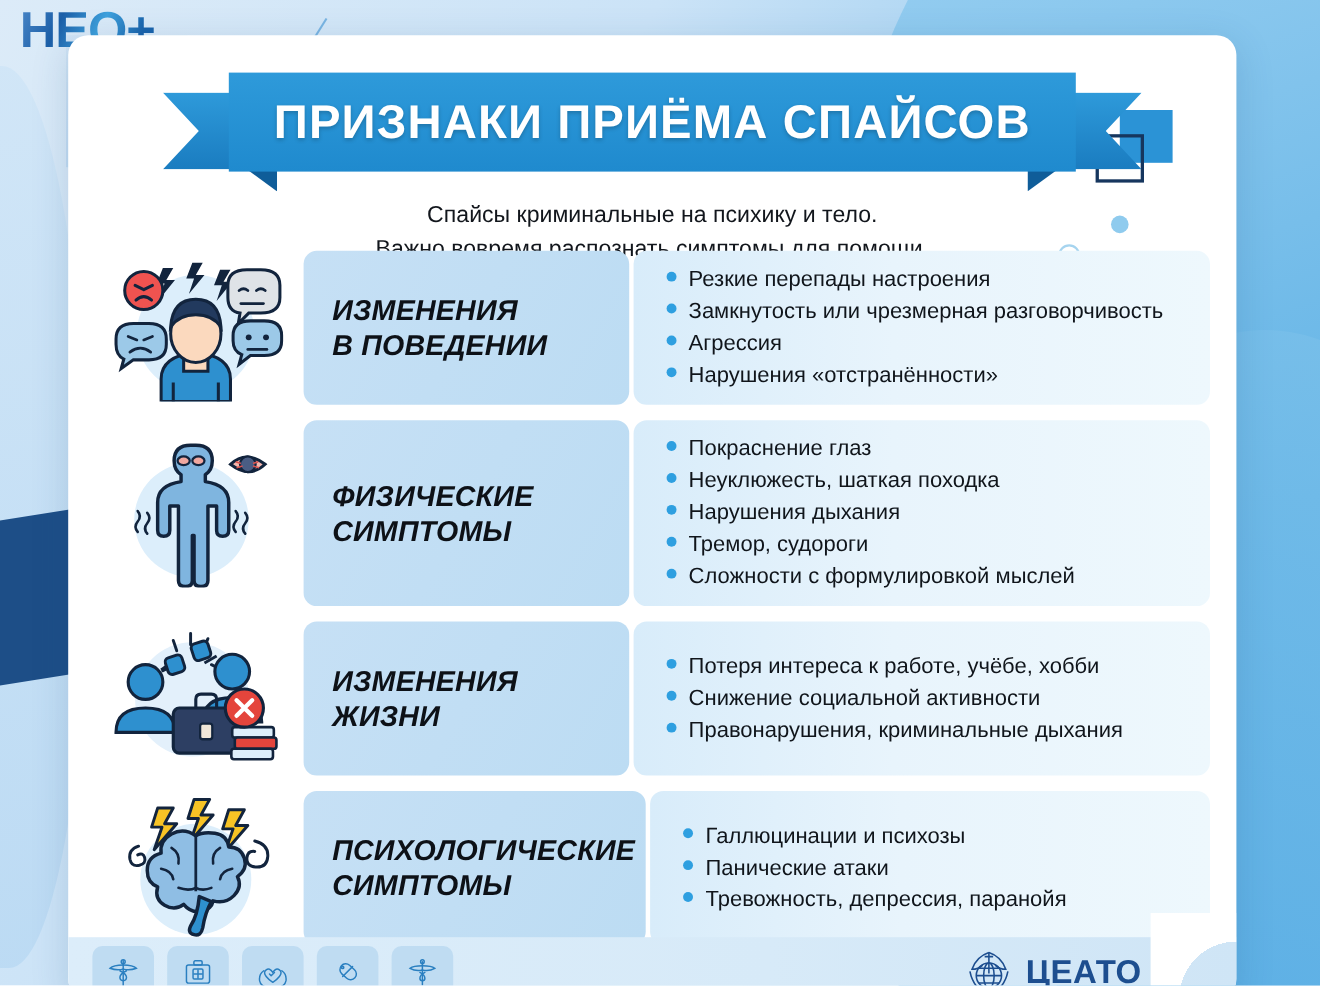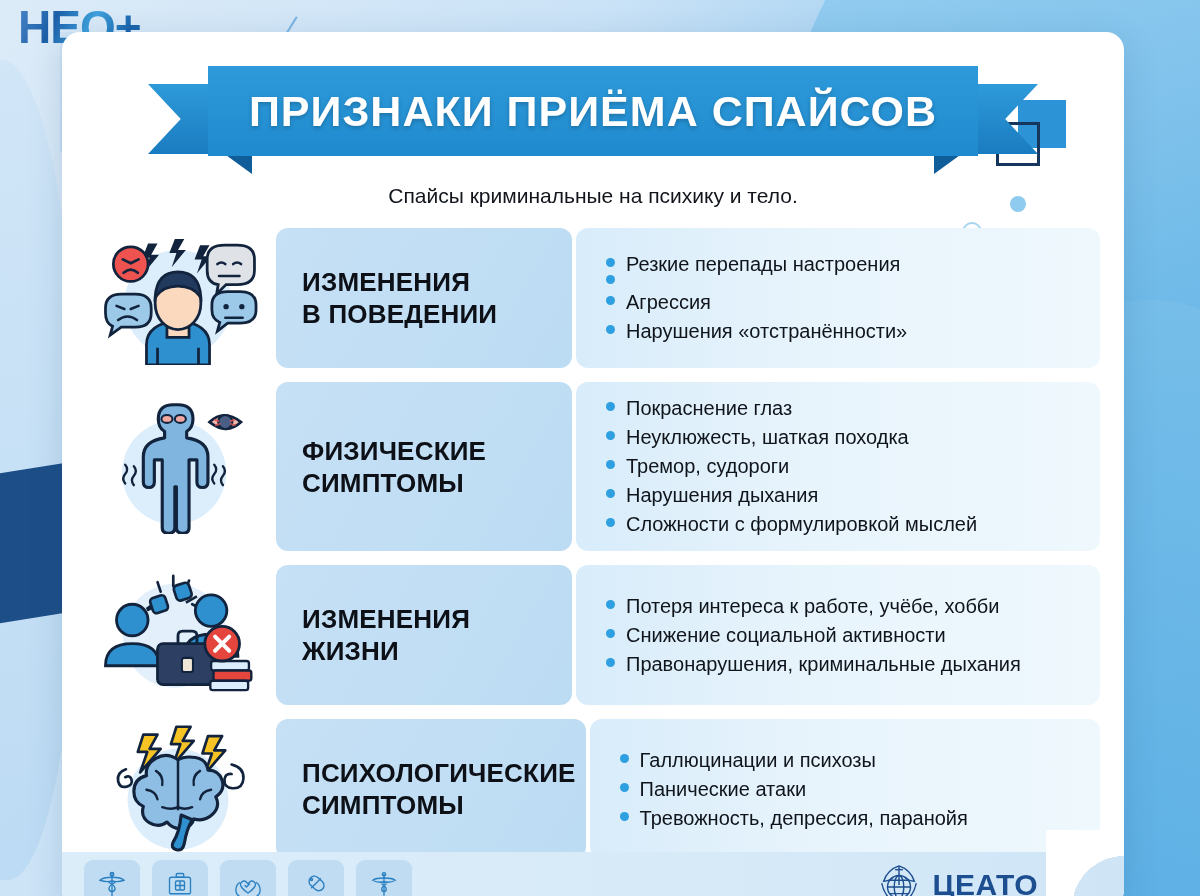--- a/index.html
+++ b/index.html
@@ -180,20 +180,21 @@
 
   .row-label {
     flex: 0 0 296px;
     align-self: stretch;
     min-height: 120px;
     background: linear-gradient(120deg, #c6e0f5 0%, #bcdcf3 100%);
     border-radius: 12px;
     display: flex; align-items: center;
     padding: 14px 10px 14px 26px;
     margin-right: 4px;
+    font-style: italic;
   }
   .row-label-text {
     font-size: 26px;
     font-weight: 700;
     line-height: 32px;
     color: #0d1117;
     letter-spacing: .2px;
   }
 
   .row-list {
@@ -293,20 +294,21 @@
       <div class="ribbon-tail right"></div>
       <div class="ribbon-fold left"></div>
       <div class="ribbon-fold right"></div>
       <div class="ribbon-main">
         <div class="ribbon-title">ПРИЗНАКИ ПРИЁМА СПАЙСОВ</div>
       </div>
     </div>
 
     <div class="subtitle">
       <div>Спайсы криминальные на психику и тело.</div>
+      <div>Важно вовремя распознать симптомы для помощи.</div>
     </div>
 
     <div class="rows">
 
       <div class="row">
         <div class="row-icon">
           <svg viewBox="0 0 200 170">
             <circle cx="100" cy="92" r="68" fill="#dceefb"></circle>
 
             <g fill="#12243d">
@@ -345,20 +347,21 @@
             <div>В ПОВЕДЕНИИ</div>
           </div>
         </div>
         <div class="row-list">
           <div class="bullet-item">
               <span class="bullet-dot"></span>
               <span>Резкие перепады настроения</span>
             </div>
           <div class="bullet-item">
               <span class="bullet-dot"></span>
+              <span>Замкнутость или чрезмерная разговорчивость</span>
             </div>
           <div class="bullet-item">
               <span class="bullet-dot"></span>
               <span>Агрессия</span>
             </div>
           <div class="bullet-item">
               <span class="bullet-dot"></span>
               <span>Нарушения «отстранённости»</span>
             </div>
         </div>
@@ -400,25 +403,25 @@
           <div class="bullet-item">
               <span class="bullet-dot"></span>
               <span>Покраснение глаз</span>
             </div>
           <div class="bullet-item">
               <span class="bullet-dot"></span>
               <span>Неуклюжесть, шаткая походка</span>
             </div>
           <div class="bullet-item">
               <span class="bullet-dot"></span>
+              <span>Нарушения дыхания</span>
+            </div>
+          <div class="bullet-item">
+              <span class="bullet-dot"></span>
               <span>Тремор, судороги</span>
-            </div>
-          <div class="bullet-item">
-              <span class="bullet-dot"></span>
-              <span>Нарушения дыхания</span>
             </div>
           <div class="bullet-item">
               <span class="bullet-dot"></span>
               <span>Сложности с формулировкой мыслей</span>
             </div>
         </div>
       </div>
 
       <div class="row">
         <div class="row-icon">

